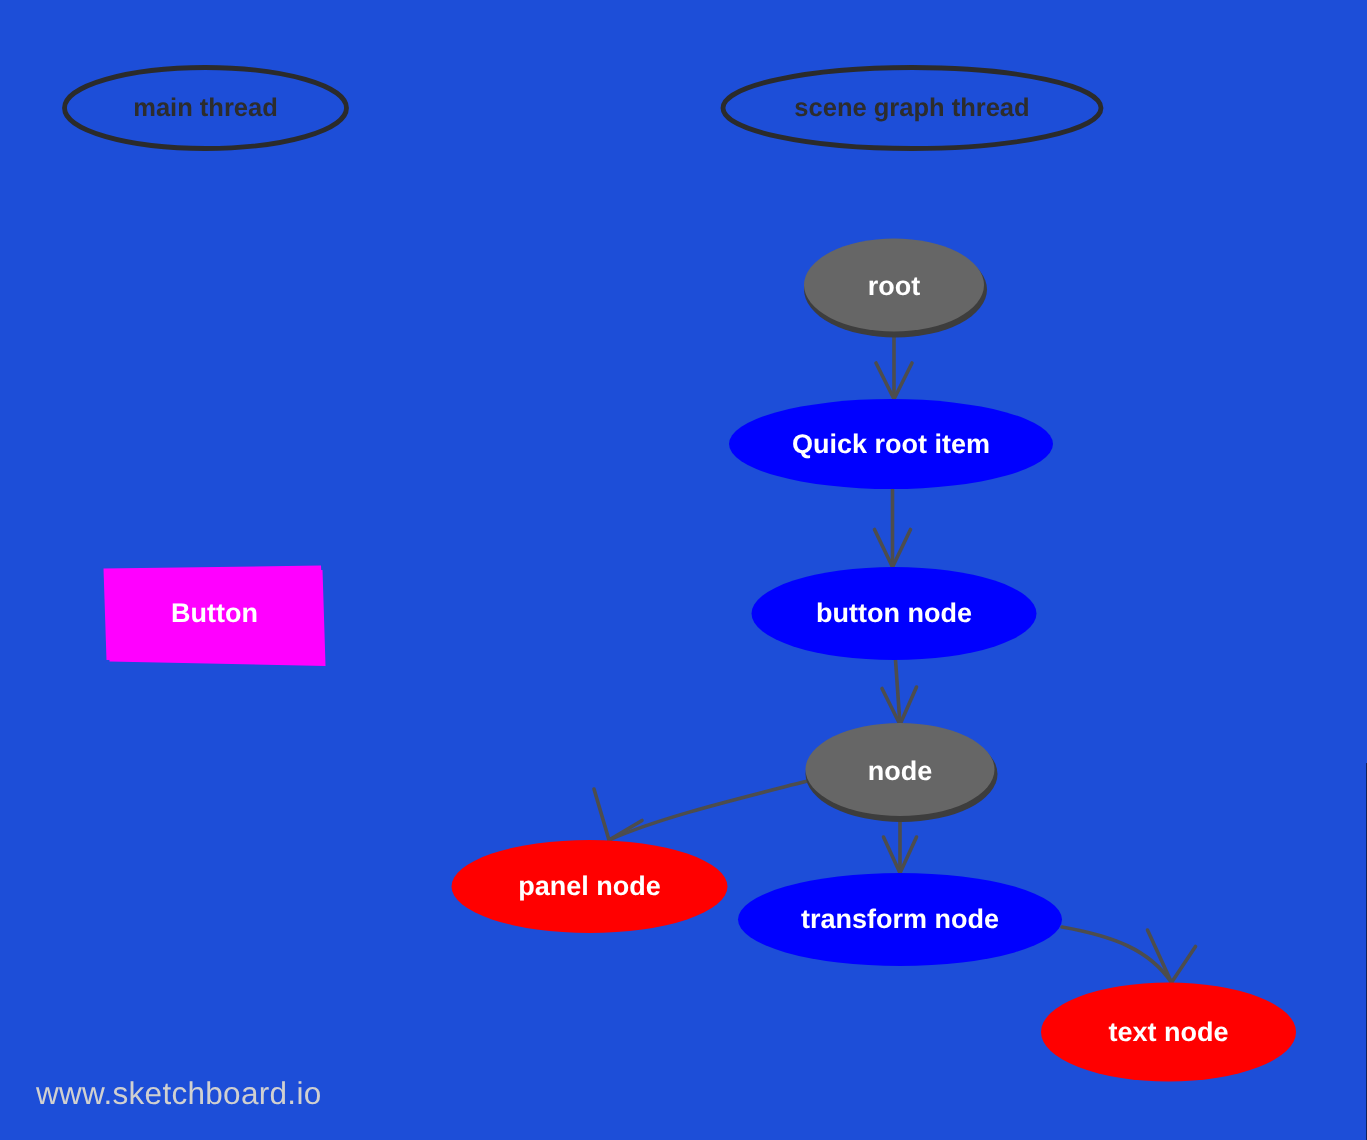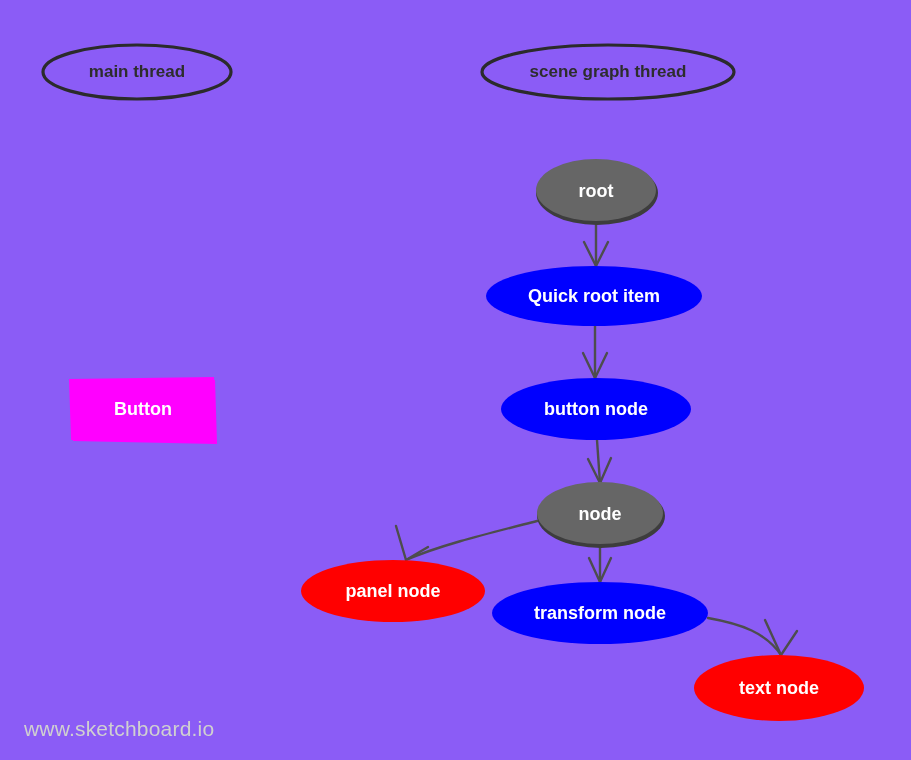--- a/index.html
+++ b/index.html
@@ -11,21 +11,21 @@
   body {
     width: 911px;
     height: 760px;
     overflow: hidden;
     font-family: "Liberation Sans", sans-serif;
   }
   #canvas {
     position: relative;
     width: 911px;
     height: 760px;
-    background: #8b5cf6;
+    background: #1d4ed8;
   }
   #diagram-svg {
     position: absolute;
     left: 0;
     top: 0;
     width: 911px;
     height: 760px;
   }
   .node-label {
     font-family: "Liberation Sans", sans-serif;

